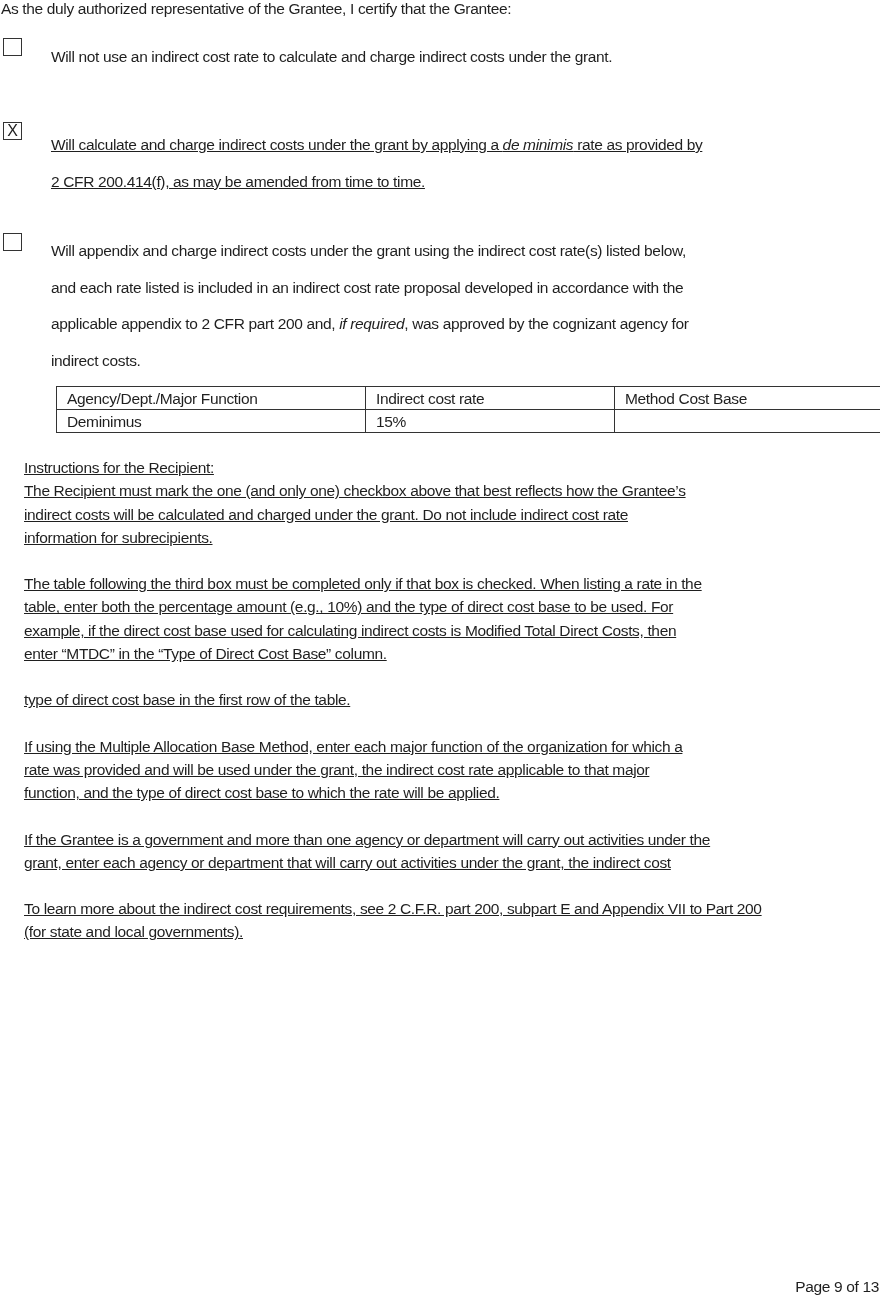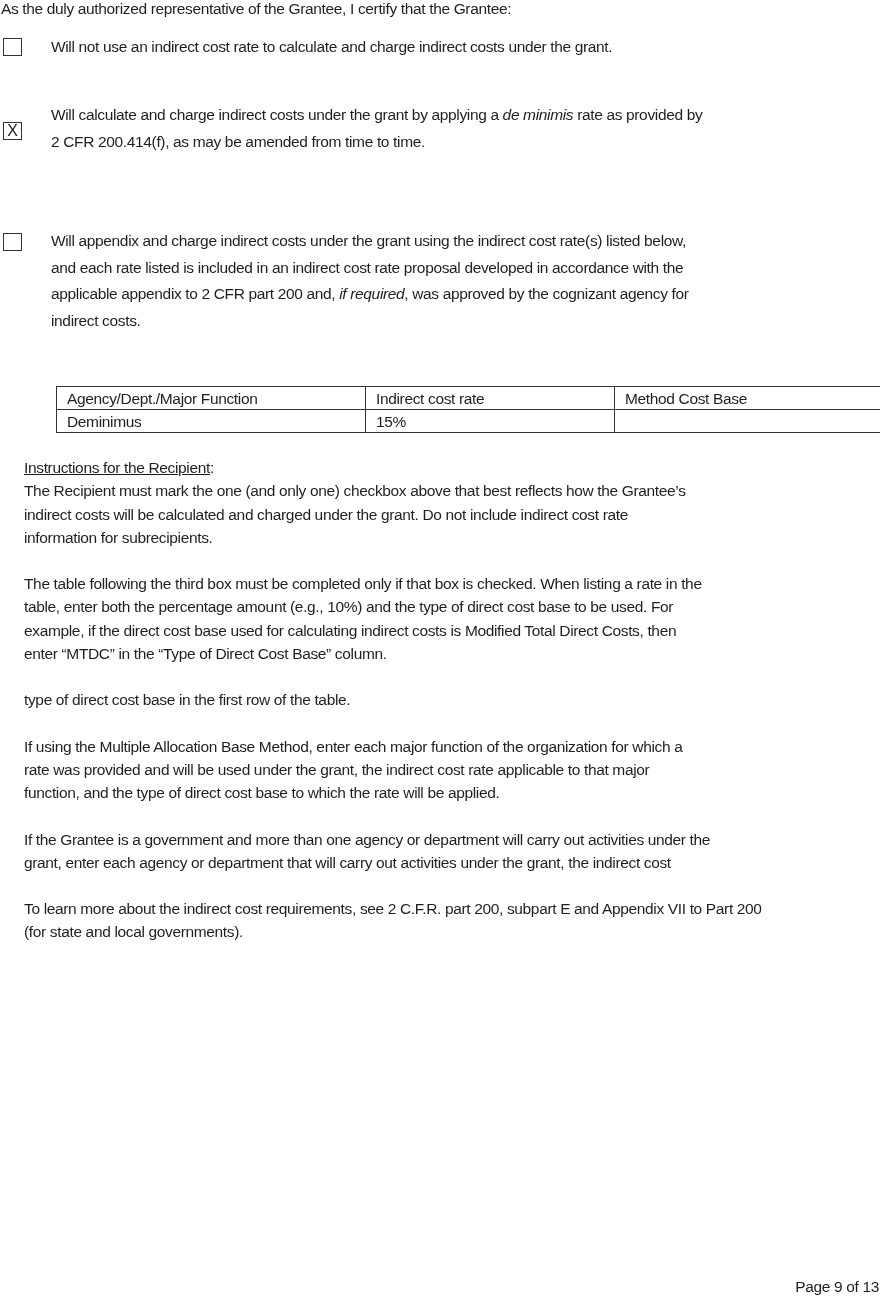--- a/index.html
+++ b/index.html
@@ -29,21 +29,21 @@
       display: flex;
       align-items: center;
       justify-content: center;
       font-size: 16px;
       line-height: 16px;
       color: #222;
       letter-spacing: 0;
       cursor: pointer;
     }
     .opt-text { left: 51px; }
-    .opt-text .line { line-height: 26.7px; }
+    .opt-text .line { line-height: 26.7px; margin-top: 10px; }
     em { font-style: italic; }
 
     table.rates {
       position: absolute;
       left: 40px;
       top: 386px;
       width: 839px;
       border-collapse: collapse;
       font-size: 15.5px;
       margin-left: 16px;
@@ -52,21 +52,21 @@
       border: 1.5px solid #333;
       padding: 0 10px;
       height: 22px;
       line-height: 21px;
       vertical-align: middle;
       white-space: nowrap;
     }
     table.rates td.c1 { width: 288px; }
     table.rates td.c2 { width: 228px; }
 
-    .instructions { left: 24px; top: 456px; }
+    .instructions { left: 24px; top: 456px; text-decoration: underline; }
     .instructions .line { line-height: 23.3px; }
     .u { text-decoration: underline; }
     .para-gap { height: 23px; }
 
     .page-num { right: 1px; top: 1274px; font-size: 15.5px; }
   </style>
 </head>
 <body>
 
 <div class="abs line intro">As the duly authorized representative of the Grantee, I certify that the Grantee:</div>
@@ -74,21 +74,21 @@
 <div class="abs checkbox" style="left:3px; top:38px;">
   <span></span>
 </div>
 <div class="abs opt-text" style="top:34px;">
   <div class="line">Will not use an indirect cost rate to calculate and charge indirect costs under the grant.</div>
 </div>
 
 <div class="abs checkbox" style="left:3px; top:122px;">
   <span>X</span>
 </div>
-<div class="abs opt-text" style="top:102px;">
+<div class="abs opt-text" style="top:122px;text-decoration:underline;">
   <div class="line"><span>Will calculate and charge indirect costs under the grant by applying a </span><em>de minimis</em><span> rate as provided by</span></div>
   <div class="line">2 CFR 200.414(f), as may be amended from time to time.</div>
 </div>
 
 <div class="abs checkbox" style="left:3px; top:233px;">
   <span></span>
 </div>
 <div class="abs opt-text" style="top:228px;">
   <div class="line">Will appendix and charge indirect costs under the grant using the indirect cost rate(s) listed below,</div>
   <div class="line">and each rate listed is included in an indirect cost rate proposal developed in accordance with the</div>

